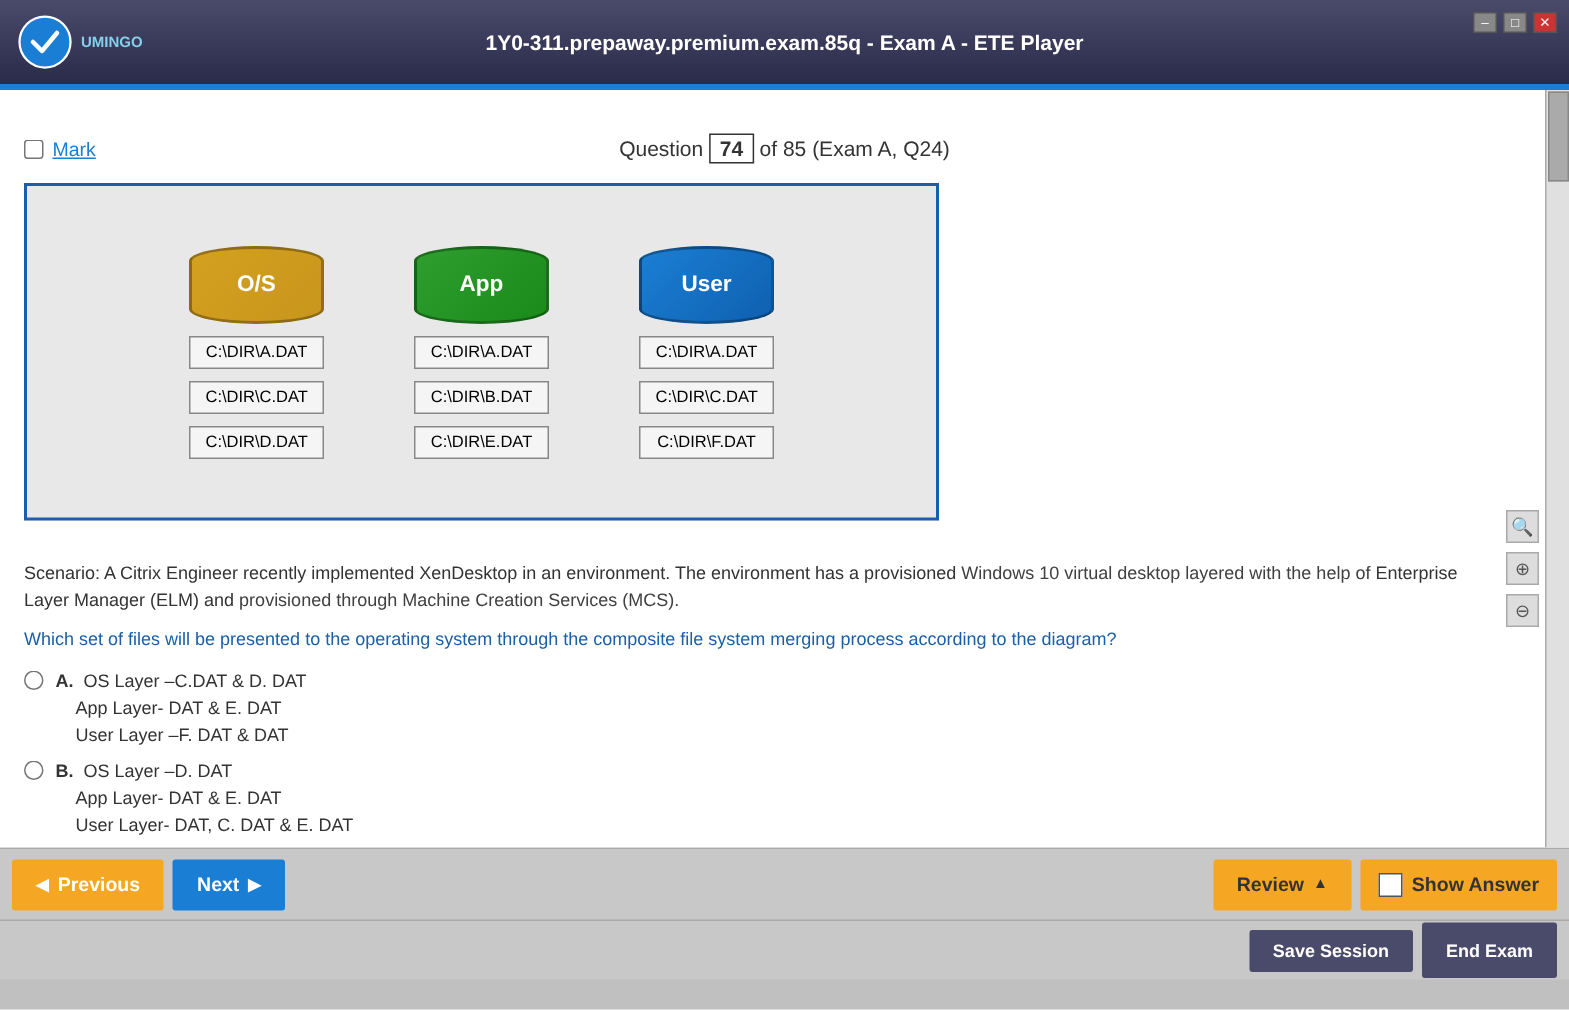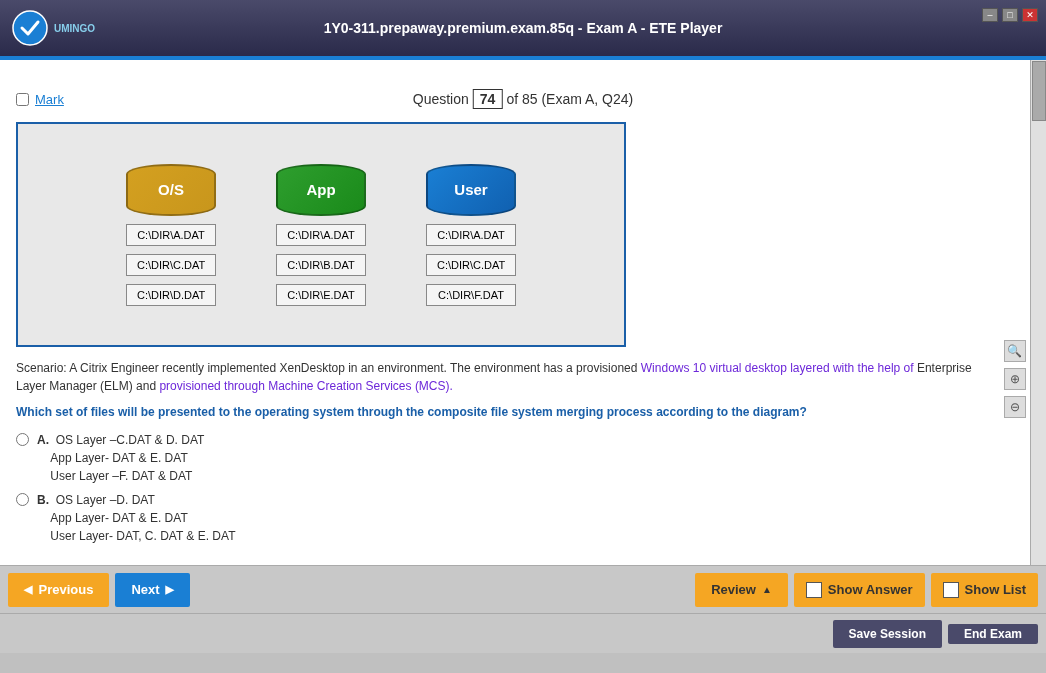--- a/index.html
+++ b/index.html
@@ -103,21 +103,21 @@
       font-weight: bold;
       font-size: 14px;
     }
 
     
     .diagram-container {
       border: 2px solid #1a5fa8;
       background: #e8e8e8;
       width: 610px;
       height: 225px;
-      margin-bottom: 12px;
+      margin-bottom: 26px;
       padding: 10px;
       display: flex;
       align-items: center;
       justify-content: center;
       position: relative;
     }
     .diagram-inner {
       display: flex;
       gap: 60px;
       align-items: flex-start;
@@ -154,27 +154,27 @@
     }
 
     
     .scenario-text {
       font-size: 12px;
       color: #333;
       line-height: 1.5;
       margin-bottom: 8px;
       width: 960px;
     }
-    .scenario-text .highlight { color: #6d28d9; }
+    .scenario-text .highlight { color: #404040; }
 
     .question-text {
       font-size: 12px;
       color: #1a5fa8;
       margin-bottom: 10px;
-      font-weight: bold;
+      font-weight: normal;
       line-height: 1.5;
     }
 
     
     .answer-option {
       display: flex;
       align-items: flex-start;
       gap: 8px;
       margin-bottom: 6px;
       font-size: 12px;
@@ -321,21 +321,21 @@
       background: #4a4a6a;
       color: white;
       border: none;
       padding: 0 16px;
       font-size: 12px;
       font-weight: bold;
       cursor: pointer;
       border-radius: 2px;
     }
     .btn-end-exam {
-      height: 20px;
+      height: 37px;
       background: #4a4a6a;
       color: white;
       border: none;
       padding: 0 16px;
       font-size: 12px;
       font-weight: bold;
       cursor: pointer;
       border-radius: 2px;
     }
 
@@ -459,24 +459,20 @@
   </button>
   <div class="spacer"></div>
   <button class="btn-review">
     <span>Review</span>
     <span class="triangle-up">▲</span>
   </button>
   <button class="btn-show-answer">
     <span class="checkbox-btn"></span>
     <span>Show Answer</span>
   </button>
-  <button class="btn-show-list">
-    <span class="checkbox-btn"></span>
-    <span>Show List</span>
-  </button>
 </div>
 
 <div class="footer-toolbar">
   <button class="btn-save-session">
     <span>Save Session</span>
   </button>
   <button class="btn-end-exam">
     <span>End Exam</span>
   </button>
 </div>

